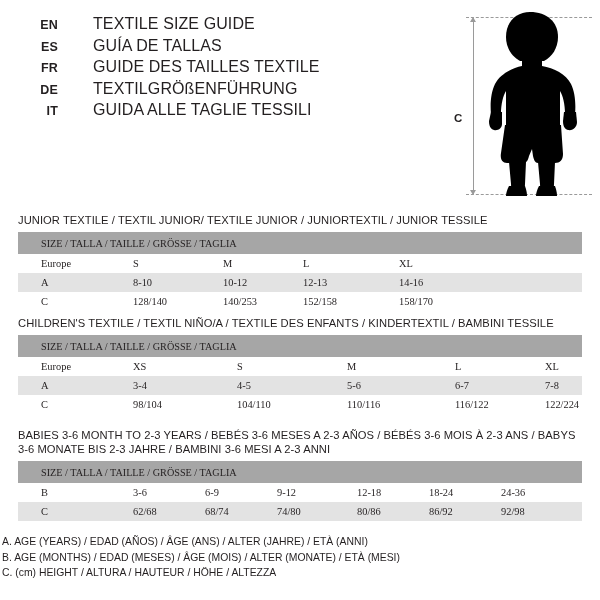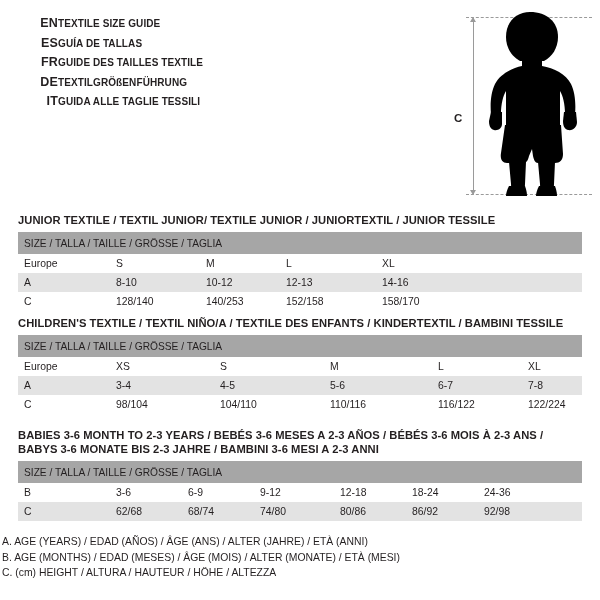--- a/index.html
+++ b/index.html
@@ -34,23 +34,24 @@
     line-height: 19.5px;
   }
   .hdr-lang {
     width: 40px;
     font-size: 12.5px;
     font-weight: 700;
     letter-spacing: 0.2px;
     text-align: right;
   }
   .hdr-text {
-    font-size: 10px;
-    font-weight: 700;
+    font-size: 16px;
+    font-weight: 400;
     letter-spacing: 0.1px;
+    margin-left: 35px;
   }
 
   
   .figure-wrap {
     position: absolute;
     left: 452px;
     top: 8px;
     width: 140px;
     height: 195px;
   }
@@ -103,36 +104,37 @@
   }
 
   
   .section {
     position: absolute;
     left: 18px;
     width: 564px;
   }
   .sec-title {
     font-size: 11.2px;
-    font-weight: 700;
+    font-weight: 400;
     letter-spacing: 0.05px;
     margin-bottom: 5px;
     line-height: 14px;
   }
   table.size {
     border-collapse: collapse;
     width: 564px;
     table-layout: fixed;
   }
   table.size td {
     font-size: 10.4px;
-    padding: 3px 0 3px 6px;
+    padding: 3px 0 3px 23px;
     line-height: 13px;
     vertical-align: middle;
     border: none;
+    font-family: Liberation Serif, serif;
   }
   tr.head td {
     background: #a6a6a6;
     color: #231f20;
     font-size: 10.2px;
     height: 16px;
   }
   tr.shaded td {
     background: #e3e3e3;
   }

